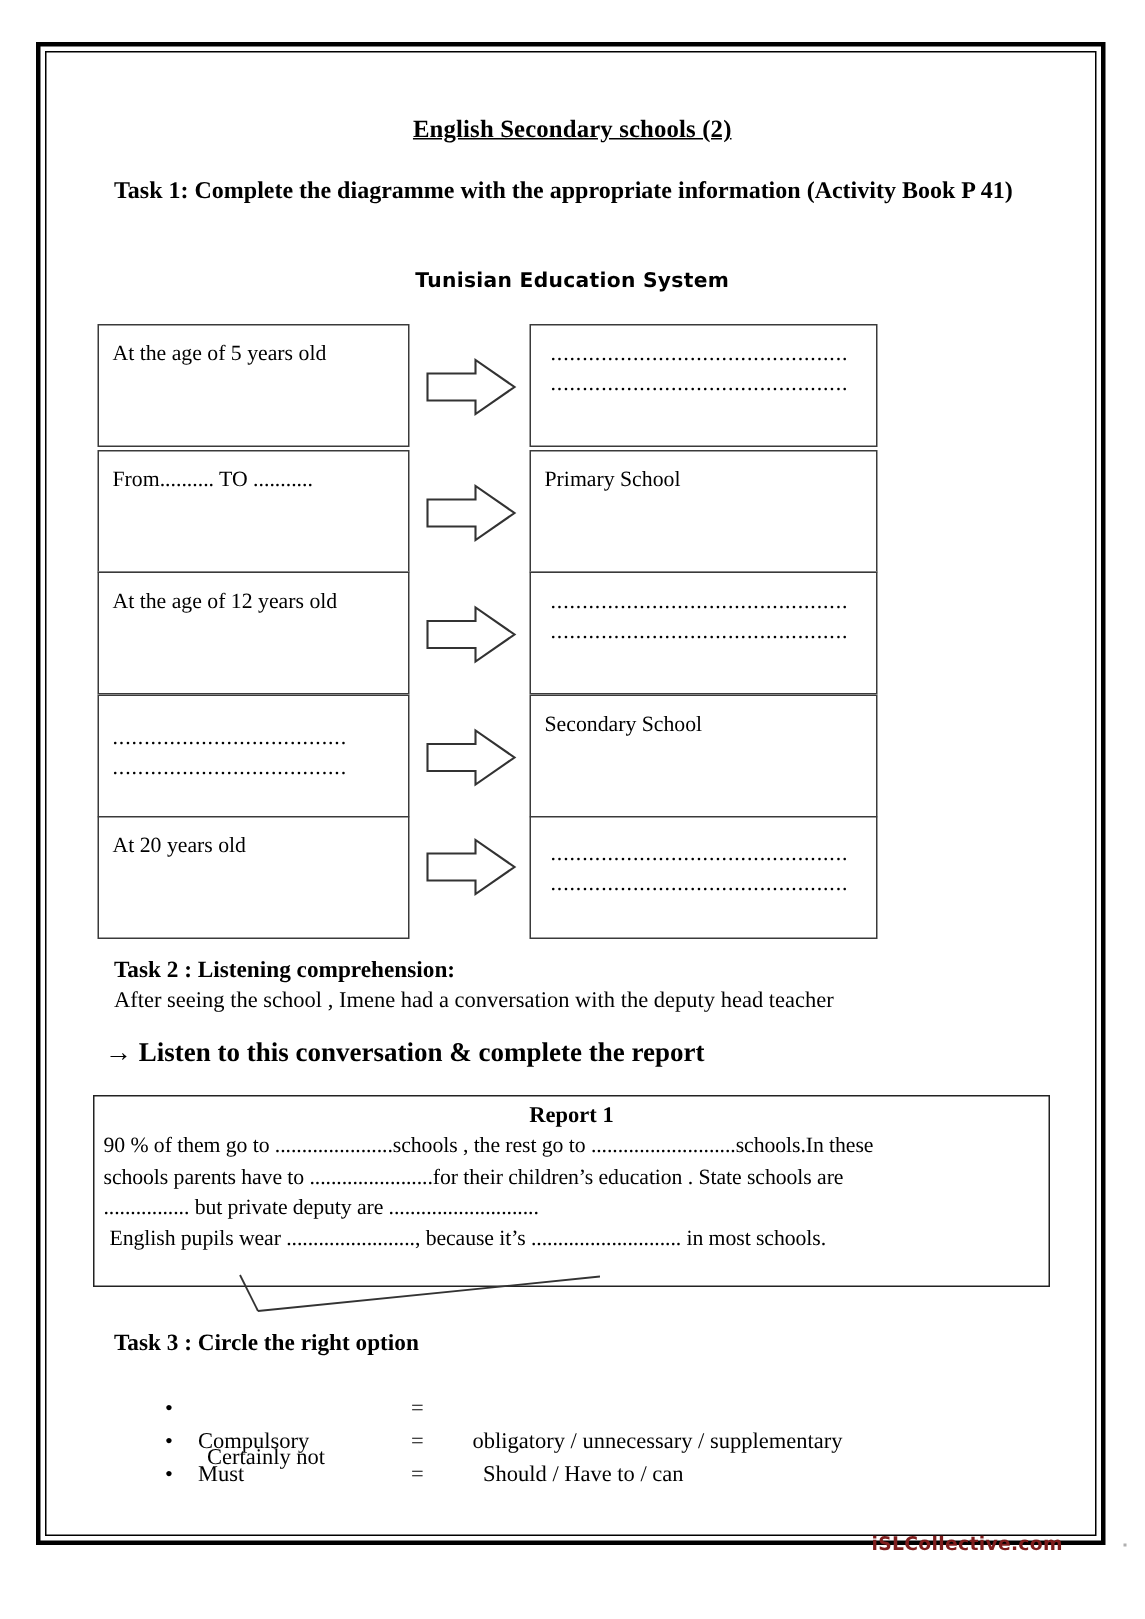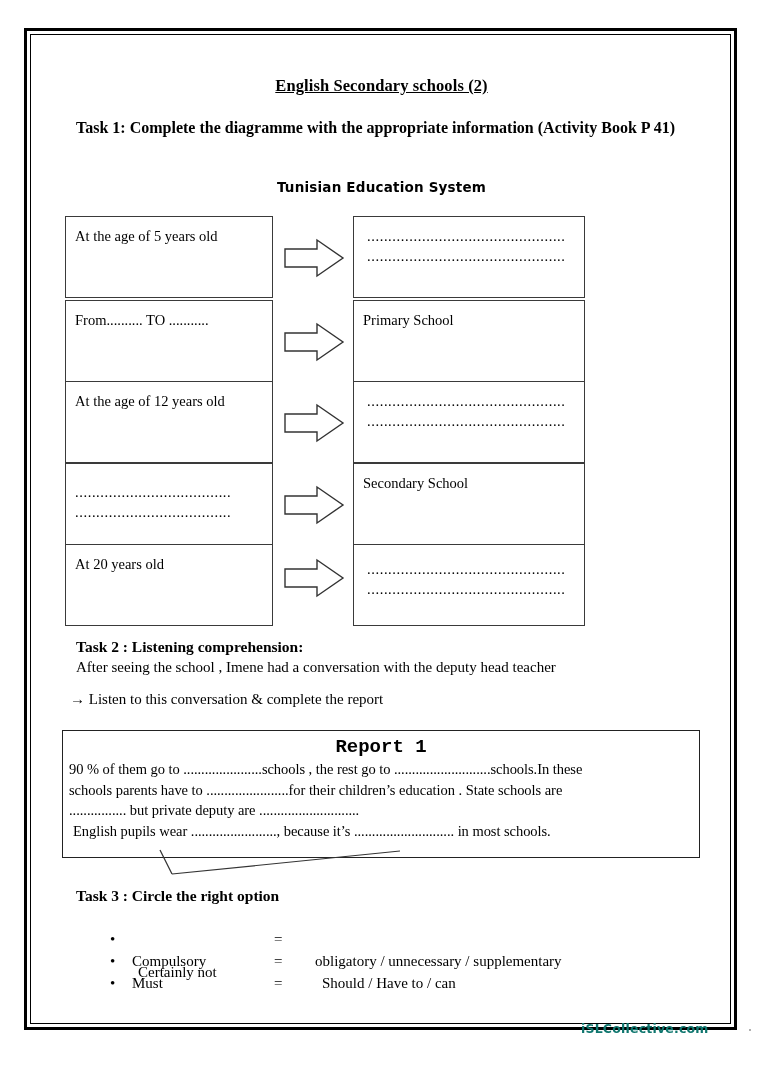--- a/index.html
+++ b/index.html
@@ -136,41 +136,40 @@
   .task2-sub {
     position: absolute;
     left: 76px;
     top: 659px;
     font-size: 15px;
   }
   .task2-listen {
     position: absolute;
     left: 70px;
     top: 691px;
-    font-size: 15px;
-    font-weight: normal;
+    font-size: 18px;
+    font-weight: bold;
   }
 
   
   .report-box {
     position: absolute;
     left: 62px;
     top: 730px;
     width: 638px;
     height: 128px;
     border: 1.3px solid #222;
     box-sizing: border-box;
     background: #fff;
   }
   .report-title {
     text-align: center;
-    font-size: 19px;
+    font-size: 15px;
     font-weight: bold;
     margin-top: 5px;
-    font-family: Liberation Mono, monospace;
   }
   .report-body {
     font-size: 14.5px;
     line-height: 20.5px;
     padding: 1px 8px 0 6px;
     letter-spacing: -0.05px;
   }
   .report-body p { margin: 0; }
   .report-body p.indented { padding-left: 4px; }
 
@@ -216,21 +215,21 @@
   .t3-row.r3 .t3-opts { left: 212px; }
 
   
   .watermark {
     position: absolute;
     left: 581px;
     top: 1021px;
     font-family: "DejaVu Sans", sans-serif;
     font-size: 12.5px;
     font-weight: bold;
-    color: #0f766e;
+    color: #7f1d1d;
     letter-spacing: 0.2px;
   }
   .corner-dot {
     position: absolute;
     left: 749px;
     top: 1029px;
     width: 2px;
     height: 2px;
     background: #b0b0b0;
   }

